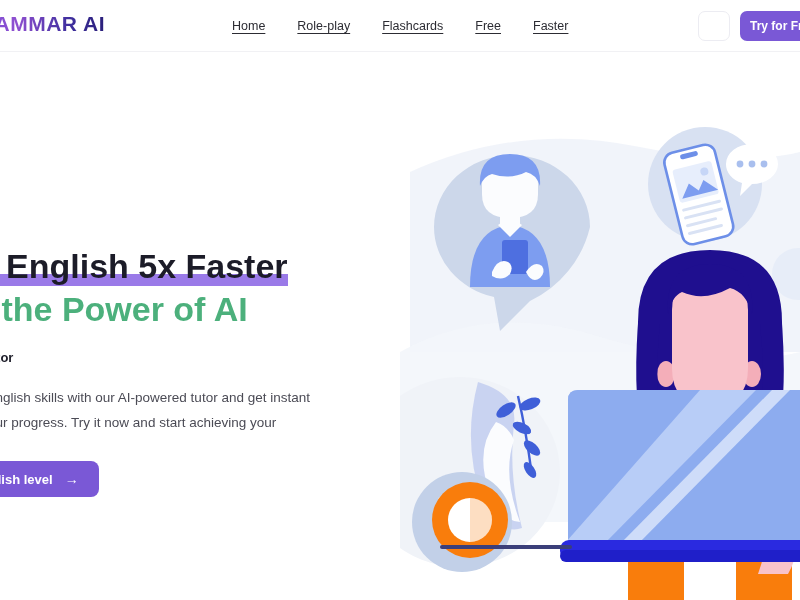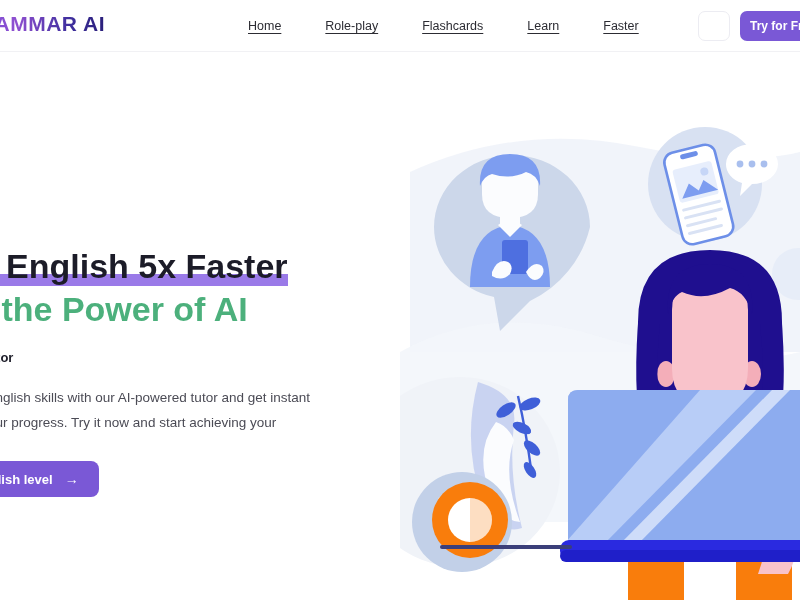--- a/index.html
+++ b/index.html
@@ -28,21 +28,21 @@
     font-size:21px; font-weight:bold;
     letter-spacing:0.5px;
     white-space:nowrap;
     background:linear-gradient(90deg,#6b4fd8 0%, #8f4fd0 38%, #3f2f9e 75%, #2a1f7a 100%);
     -webkit-background-clip:text;
     background-clip:text;
     color:transparent;
     -webkit-text-fill-color:transparent;
   }
 
-  .nav { position:absolute; left:248px; top:19px; display:flex; gap:44px; }
+  .nav { position:absolute; left:232px; top:19px; display:flex; gap:32px; }
   .nav a {
     font-size:12.5px; color:#2c2c33;
     text-decoration:underline;
     text-underline-offset:3px;
     text-decoration-thickness:1px;
     white-space:nowrap;
   }
 
   .lang-box {
     position:absolute; left:698px; top:11px;
@@ -133,21 +133,21 @@
 <div class="page">
 
   <div class="header">
 
     <div class="logo">GRAMMAR AI</div>
 
     <nav class="nav">
       <a href="#">Home</a>
       <a href="#">Role-play</a>
       <a href="#">Flashcards</a>
-      <a href="#">Learn</a>
+      <a href="#">Free</a>
       <a href="#">Faster</a>
     </nav>
 
     <div class="lang-box"></div>
 
     <button class="cta-header">Try for Free</button>
   </div>
 
   <div class="hero-text">
 

